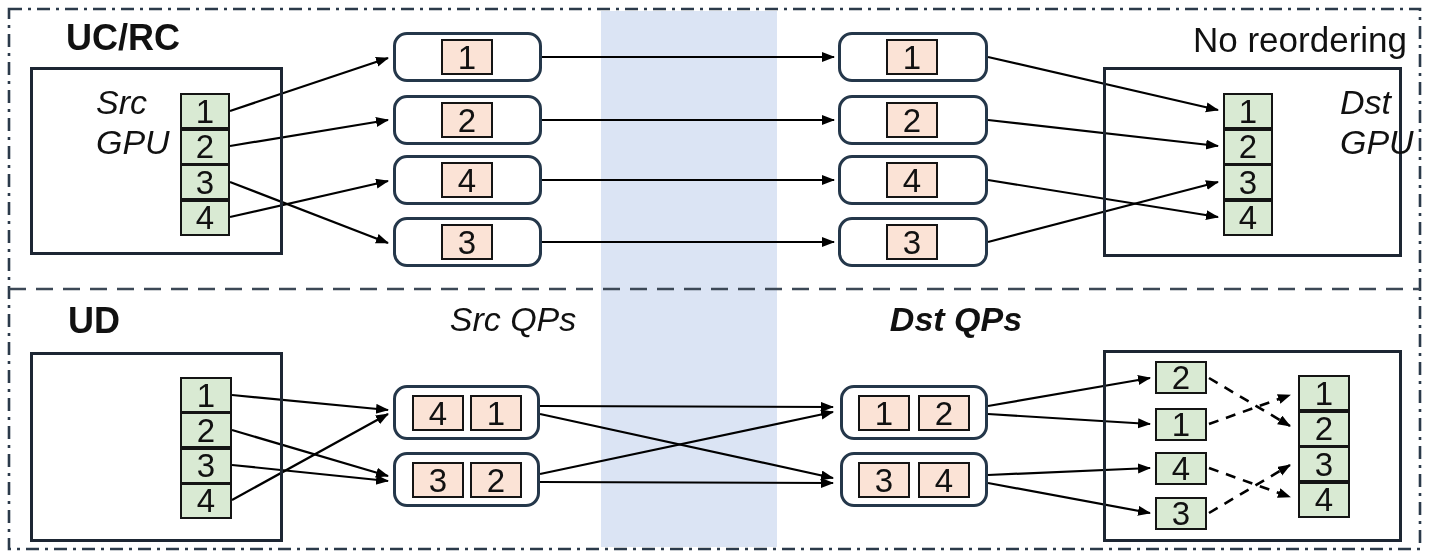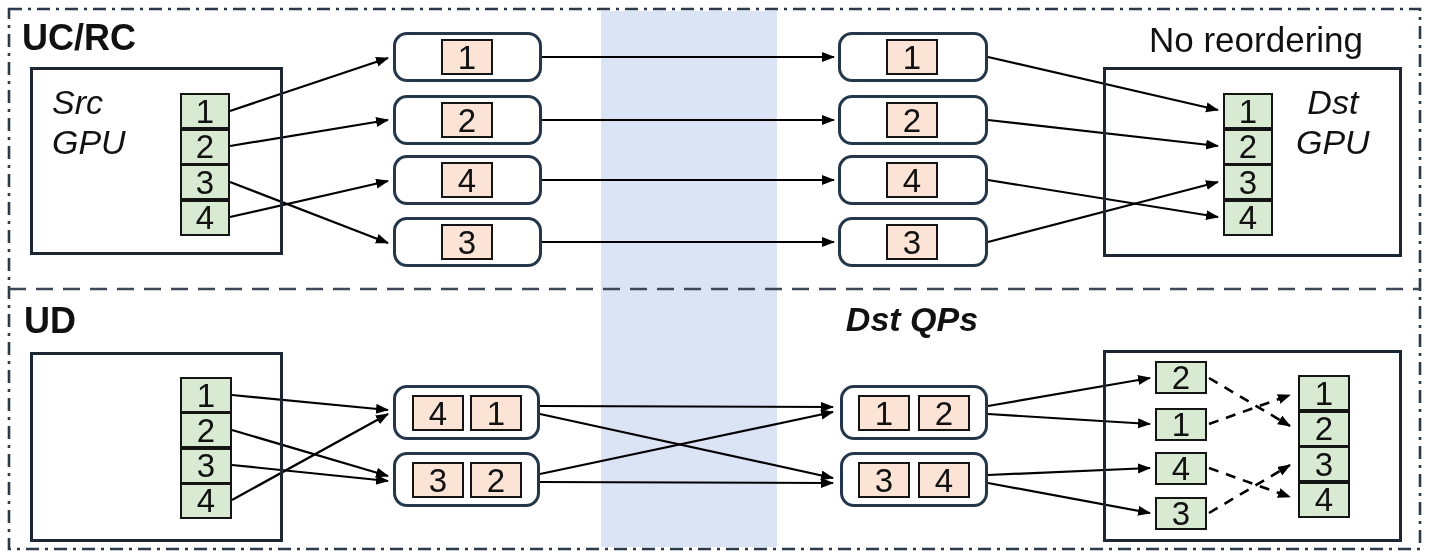--- a/index.html
+++ b/index.html
@@ -26,21 +26,21 @@
     background:#ffffff; box-sizing:border-box; z-index:2;
   }
   .cell {
     position:absolute; box-sizing:border-box; border:2px solid #141414;
     display:flex; align-items:center; justify-content:center;
     font-size:33px; line-height:1; z-index:3; color:#111;
   }
   .green { background:#d9ead3; }
   .peach { background:#fbe3d6; }
 
-  .lbl { position:absolute; z-index:3; white-space:nowrap; }
+  .lbl { position:absolute; z-index:3; white-space:nowrap;margin-left:44px; }
   .title { font-weight:bold; font-size:36px; }
   .plain { font-size:35px; }
   .ital  { font-style:italic; font-size:34px; line-height:40px; }
   .center { text-align:center; }
 
   .arrow { stroke:#000; stroke-width:2.2; fill:none; }
   .dashed { stroke:#000; stroke-width:2.6; stroke-dasharray:10 8; fill:none; }
   .outer-border { stroke:#2b3a4a; stroke-width:2.6; fill:none; stroke-dasharray:13 6 3 6; }
   .divider { stroke:#3c4856; stroke-width:2.6; fill:none; stroke-dasharray:17 10; }
 </style>
@@ -132,31 +132,32 @@
   <div class="qp" style="left:838px; top:95px;  width:150px; height:50px;"></div>
   <div class="qp" style="left:838px; top:155px; width:150px; height:50px;"></div>
   <div class="qp" style="left:838px; top:217px; width:150px; height:50px;"></div>
   <div class="cell peach" style="left:886px; top:39px;  width:52px; height:36px;">1</div>
   <div class="cell peach" style="left:886px; top:102px; width:52px; height:36px;">2</div>
   <div class="cell peach" style="left:886px; top:162px; width:52px; height:36px;">4</div>
   <div class="cell peach" style="left:886px; top:224px; width:52px; height:36px;">3</div>
 
   <div class="lbl plain center" style="left:1110px; top:20px; width:292px;">No reordering</div>
   <div class="gpu-box" style="left:1103px; top:67px; width:299px; height:190px;"></div>
-  <div class="lbl ital" style="left:1296px; top:82px;text-align:center;">
+  <div class="lbl ital" style="left:1296px; top:82px;">
     <div>Dst</div>
     <div>GPU</div>
   </div>
   <div class="cell green" style="left:1223px; top:93px;    width:50px; height:36px;">1</div>
   <div class="cell green" style="left:1223px; top:128.5px; width:50px; height:36px;">2</div>
   <div class="cell green" style="left:1223px; top:164px;   width:50px; height:36px;">3</div>
   <div class="cell green" style="left:1223px; top:199.5px; width:50px; height:36px;">4</div>
 
   <div class="lbl title" style="left:24px; top:300px;">UD</div>
 
+  <div class="lbl ital center" style="left:394px; top:299px; width:150px;">Src QPs</div>
   <div class="lbl ital center" style="left:601px; top:283px; width:176px;">
   </div>
   <div class="lbl ital center" style="left:836px; top:299px; width:152px;font-weight:bold;">Dst QPs</div>
 
   <div class="gpu-box" style="left:30px; top:352px; width:253px; height:190px;"></div>
   <div class="cell green" style="left:180px; top:377px;   width:52px; height:36px;">1</div>
   <div class="cell green" style="left:180px; top:412.3px; width:52px; height:36px;">2</div>
   <div class="cell green" style="left:180px; top:447.6px; width:52px; height:36px;">3</div>
   <div class="cell green" style="left:180px; top:482.9px; width:52px; height:36px;">4</div>
 

